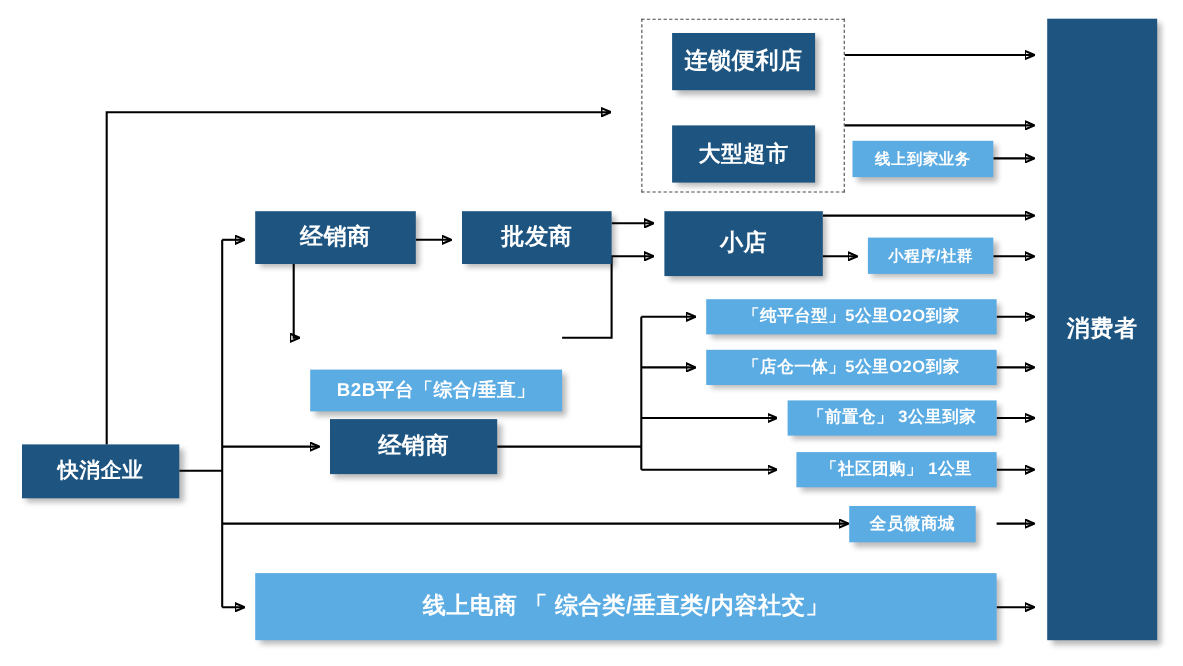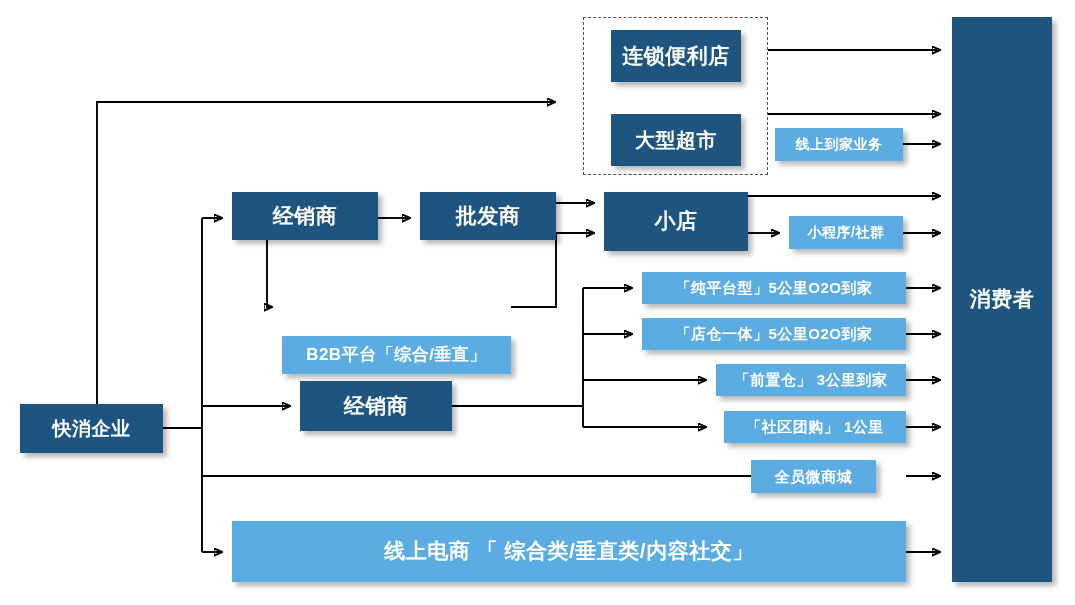--- a/index.html
+++ b/index.html
@@ -97,19 +97,19 @@
   <div class="node dark" style="left:300px;top:381px;width:152px;height:50px;font-size:21px;">经销商</div>
 
   <div class="node light" style="left:642px;top:272px;width:264px;height:32px;font-size:15px;">「纯平台型」5公里O2O到家</div>
 
   <div class="node light" style="left:642px;top:318px;width:264px;height:32px;font-size:15px;">「店仓一体」5公里O2O到家</div>
 
   <div class="node light" style="left:716px;top:364px;width:190px;height:32px;font-size:15px;">「前置仓」 3公里到家</div>
 
   <div class="node light" style="left:724px;top:411px;width:182px;height:32px;font-size:15px;">「社区团购」 1公里</div>
 
-  <div class="node light" style="left:751px;top:460px;width:125px;height:33px;font-size:15px;text-align:right;">全员微商城</div>
+  <div class="node light" style="left:772px;top:460px;width:115px;height:33px;font-size:15px;text-align:right;">全员微商城</div>
 
   <div class="node dark" style="left:952px;top:17px;width:100px;height:565px;font-size:21px;">消费者</div>
 
   <div class="node light" style="left:232px;top:521px;width:674px;height:61px;font-size:21px;">线上电商 「 综合类/垂直类/内容社交」</div>
 
 </div>
 
 </body></html>

